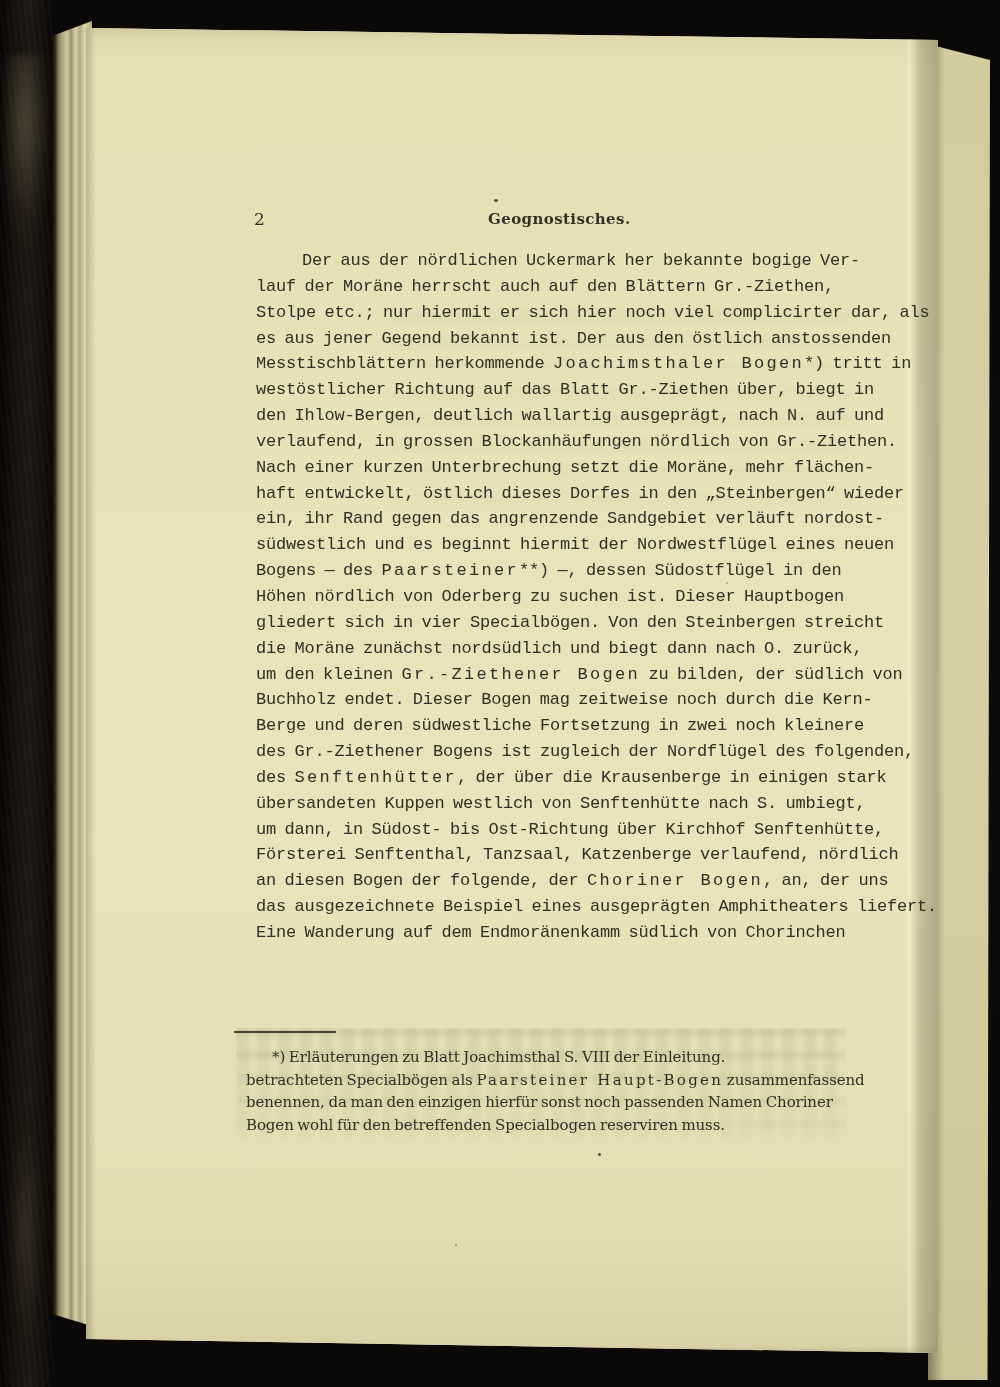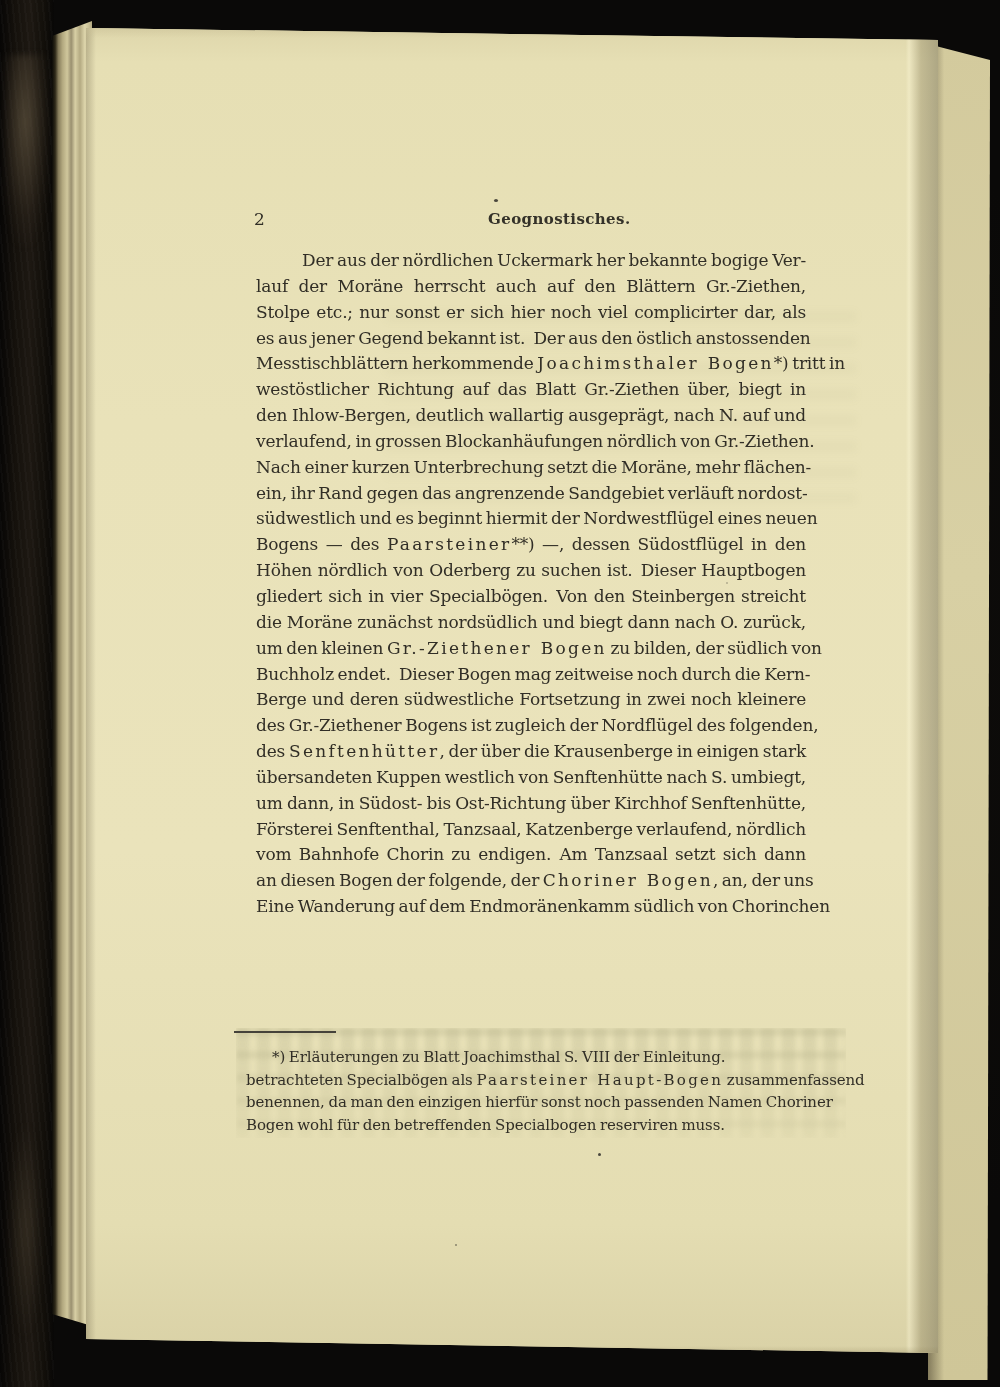--- a/index.html
+++ b/index.html
@@ -76,21 +76,21 @@
       repeating-linear-gradient(180deg, rgba(132,132,94,.25) 0 8px, rgba(0,0,0,0) 8px 23px);
     -webkit-mask-image:linear-gradient(180deg,#000 0,rgba(0,0,0,.35) 100%);
             mask-image:linear-gradient(180deg,#000 0,rgba(0,0,0,.35) 100%);
   }
   
   .pageno{position:absolute;left:168px;top:187px;font-size:17px;}
   .running-header{
     position:absolute;left:388px;top:188px;width:124px;text-align:center;
     font-size:15px;font-weight:bold;letter-spacing:.4px;color:#343129;margin-left:14px;
   }
-  .body-text{position:absolute;left:170px;top:226px;width:550px;}
+  .body-text{position:absolute;left:170px;top:226px;width:550px;font-family:Liberation Mono, monospace;}
   .body-text .line{
     font-size:17px;line-height:25.85px;letter-spacing:-0.2px;word-spacing:-1.5px;
     text-align:justify;text-align-last:justify;white-space:nowrap;
   }
   .footnotes{position:absolute;left:160px;top:1024px;width:558px;}
   .footnotes .line{
     font-size:15px;line-height:22.6px;letter-spacing:-0.1px;word-spacing:-1px;
     text-align:justify;text-align-last:justify;white-space:nowrap;
   }
   .line.indent{text-indent:46px;}
@@ -124,43 +124,44 @@
     <div class="bottom-curve"></div>
     <div class="bleed bleed-a"></div>
     <div class="bleed bleed-b"></div>
 
     <span class="pageno">2</span>
     <span class="running-header">Geognostisches.</span>
 
     <div class="body-text">
         <div class="line indent"><span>Der aus der nördlichen Uckermark her bekannte bogige Ver-</span></div>
         <div class="line"><span>lauf der Moräne herrscht auch auf den Blättern Gr.-Ziethen,</span></div>
-        <div class="line"><span>Stolpe etc.; nur sonst er sich hier noch viel complicirter dar, als</span></div>
+        <div class="line"><span>Stolpe etc.; nur hiermit er sich hier noch viel complicirter dar, als</span></div>
         <div class="line"><span>es aus jener Gegend bekannt ist. Der aus den östlich anstossenden</span></div>
         <div class="line"><span>Messtischblättern herkommende </span><span class="sperr">Joachimsthaler Bogen</span><span>*) tritt in</span></div>
         <div class="line"><span>westöstlicher Richtung auf das Blatt Gr.-Ziethen über, biegt in</span></div>
         <div class="line"><span>den Ihlow-Bergen, deutlich wallartig ausgeprägt, nach N. auf und</span></div>
         <div class="line"><span>verlaufend, in grossen Blockanhäufungen nördlich von Gr.-Ziethen.</span></div>
         <div class="line"><span>Nach einer kurzen Unterbrechung setzt die Moräne, mehr flächen-</span></div>
+        <div class="line"><span>haft entwickelt, östlich dieses Dorfes in den „Steinbergen“ wieder</span></div>
         <div class="line"><span>ein, ihr Rand gegen das angrenzende Sandgebiet verläuft nordost-</span></div>
         <div class="line"><span>südwestlich und es beginnt hiermit der Nordwestflügel eines neuen</span></div>
         <div class="line"><span>Bogens — des </span><span class="sperr">Paarsteiner</span><span>**) —, dessen Südostflügel in den</span></div>
         <div class="line"><span>Höhen nördlich von Oderberg zu suchen ist. Dieser Hauptbogen</span></div>
         <div class="line"><span>gliedert sich in vier Specialbögen. Von den Steinbergen streicht</span></div>
         <div class="line"><span>die Moräne zunächst nordsüdlich und biegt dann nach O. zurück,</span></div>
         <div class="line"><span>um den kleinen </span><span class="sperr">Gr.-Ziethener Bogen</span><span> zu bilden, der südlich von</span></div>
         <div class="line"><span>Buchholz endet. Dieser Bogen mag zeitweise noch durch die Kern-</span></div>
         <div class="line"><span>Berge und deren südwestliche Fortsetzung in zwei noch kleinere</span></div>
         <div class="line"><span>des Gr.-Ziethener Bogens ist zugleich der Nordflügel des folgenden,</span></div>
         <div class="line"><span>des </span><span class="sperr">Senftenhütter</span><span>, der über die Krausenberge in einigen stark</span></div>
         <div class="line"><span>übersandeten Kuppen westlich von Senftenhütte nach S. umbiegt,</span></div>
         <div class="line"><span>um dann, in Südost- bis Ost-Richtung über Kirchhof Senftenhütte,</span></div>
         <div class="line"><span>Försterei Senftenthal, Tanzsaal, Katzenberge verlaufend, nördlich</span></div>
-        <div class="line"><span>vom Bahnhofe Chorin zu endigen. Am Tanzsaal setzt sich dann</span></div>
         <div class="line"><span>an diesen Bogen der folgende, der </span><span class="sperr">Choriner Bogen</span><span>, an, der uns</span></div>
+        <div class="line"><span>das ausgezeichnete Beispiel eines ausgeprägten Amphitheaters liefert.</span></div>
         <div class="line"><span>Eine Wanderung auf dem Endmoränenkamm südlich von Chorinchen</span></div>
       </div>
 
     <div class="footnote-rule"></div>
     <div class="footnotes">
         <div class="line indent nojust"><span>*) Erläuterungen zu Blatt Joachimsthal S. VIII der Einleitung.</span></div>
         <div class="line"><span>betrachteten Specialbögen als </span><span class="sperr">Paarsteiner Haupt-Bogen</span><span> zusammenfassend</span></div>
         <div class="line"><span>benennen, da man den einzigen hierfür sonst noch passenden Namen Choriner</span></div>
         <div class="line nojust"><span>Bogen wohl für den betreffenden Specialbogen reserviren muss.</span></div>
       </div>

